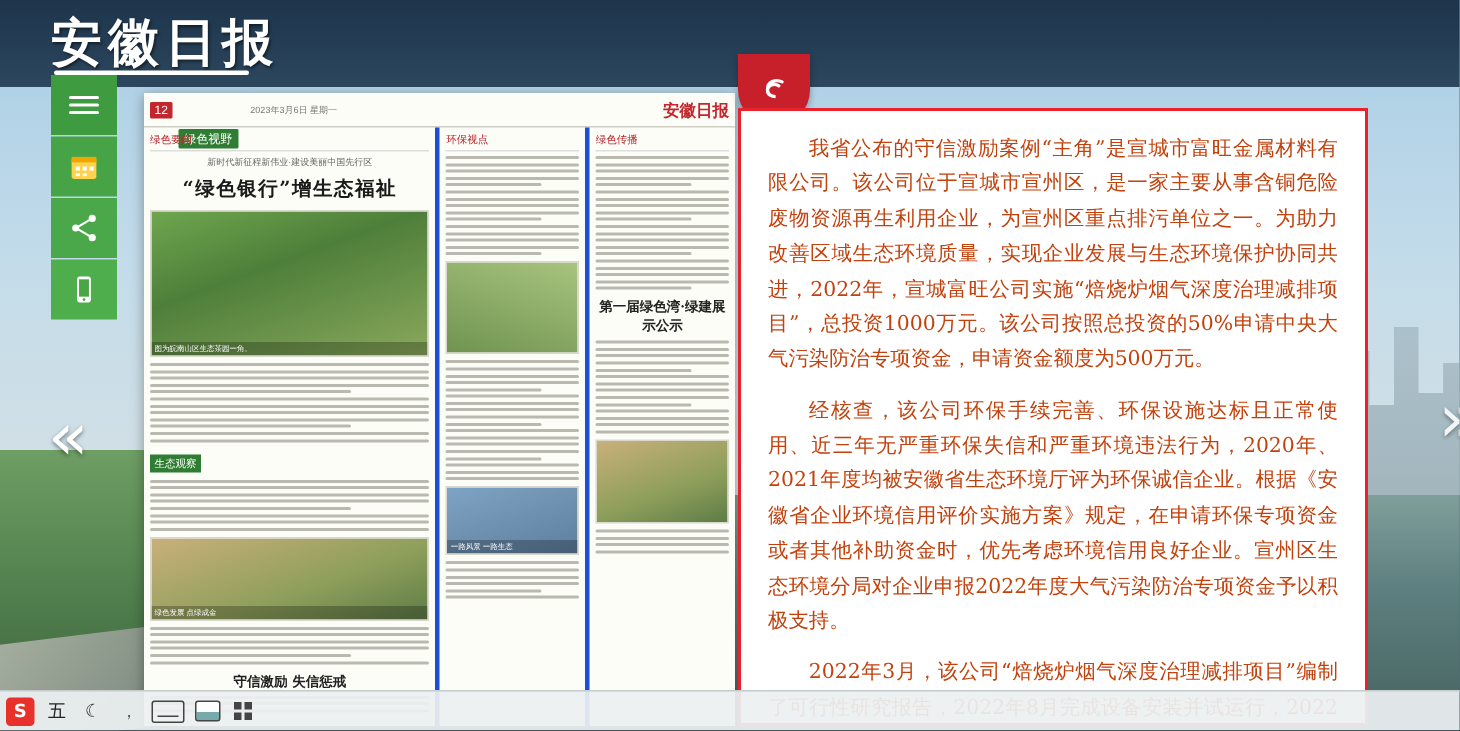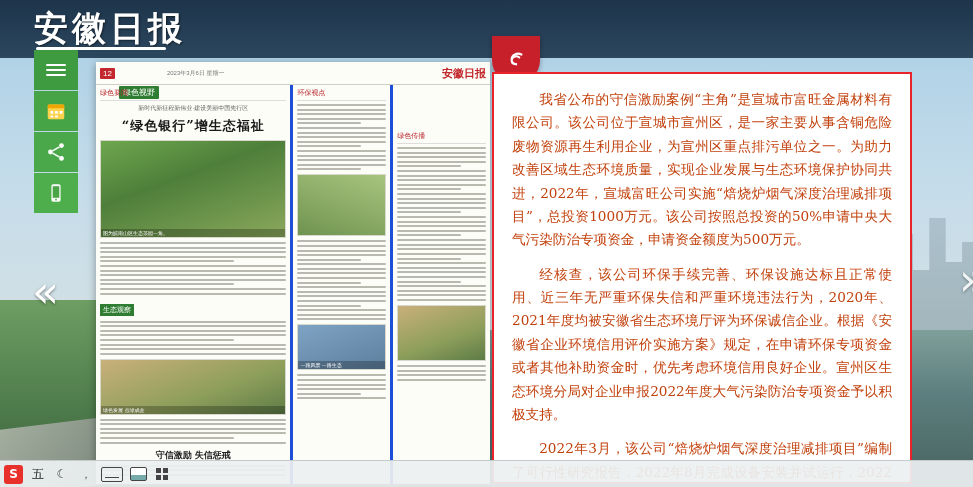--- a/index.html
+++ b/index.html
@@ -175,21 +175,21 @@
   .paper-cols {
     display: flex;
     height: 400px;
   }
   .paper-col {
     flex: 1;
     padding: 3px 4px;
     border-right: 3px solid #1d4ed8;
     overflow: hidden;
   }
-  .paper-col:last-child { border-right: none; margin-top: 43px; }
+  .paper-col:last-child { border-right: none; }
   .pc-head {
     font-size: 7px;
     color: #b8232a;
     border-bottom: 1px solid #ddd;
     padding-bottom: 2px;
     margin-bottom: 3px;
     font-family: "DejaVu Sans", sans-serif;
   }
   .pc-title {
     font-family: "DejaVu Serif", serif;
@@ -543,20 +543,21 @@
             <i></i>
             <i></i>
             <i></i>
             <i></i>
             <i></i>
             <i></i>
             <i></i>
             <i></i>
             <i></i>
         </div>
+        <div class="pc-foot-title">第一届绿色湾·绿建展示公示</div>
         <div class="fakelines">
           <i></i>
             <i></i>
             <i></i>
             <i></i>
             <i></i>
             <i></i>
             <i></i>
             <i></i>
             <i></i>

